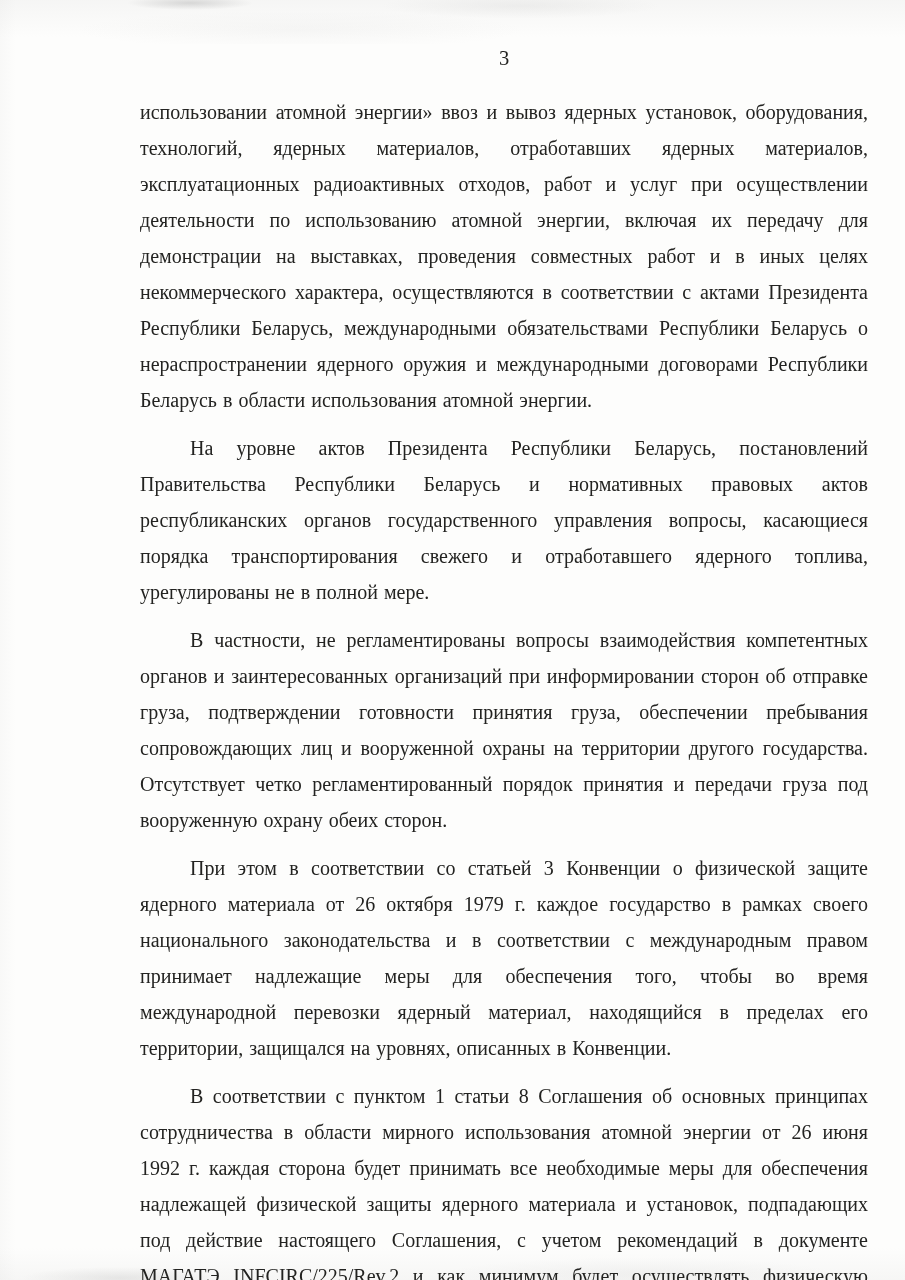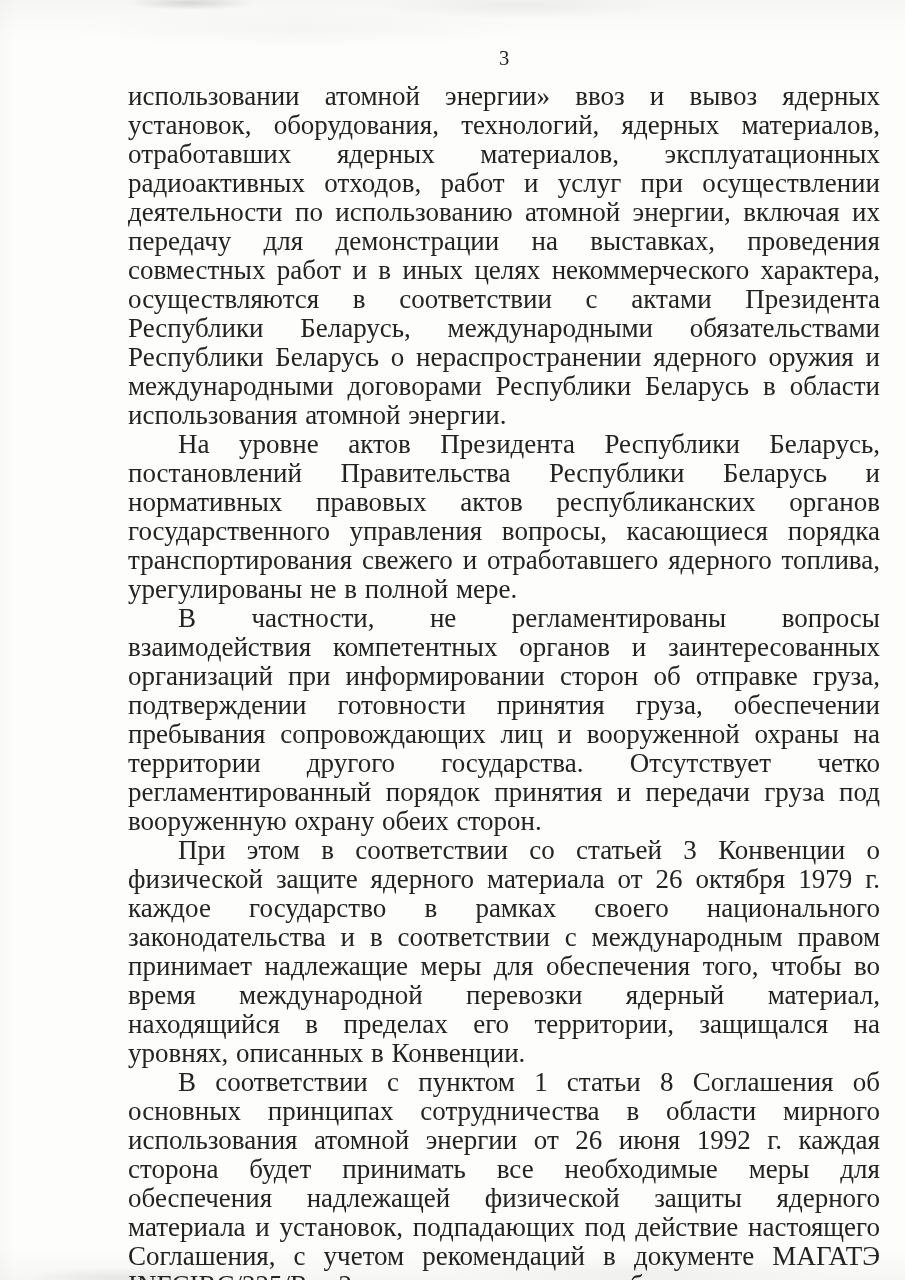--- a/index.html
+++ b/index.html
@@ -55,23 +55,23 @@
     font-size: 20.5px;
     line-height: 24px;
   }
   .content {
     position: absolute;
     top: 82px;
     left: 128px;
     width: 752px;
   }
   .para {
-    margin: 0;
-    font-size: 27px;
-    line-height: 29px;
+    margin: 12px;
+    font-size: 20px;
+    line-height: 36px;
     text-align: justify;
     text-indent: 50px;
     word-spacing: 1px;
   }
   .para.continuation {
     text-indent: 0;
   }
 </style>
 </head>
 <body>

